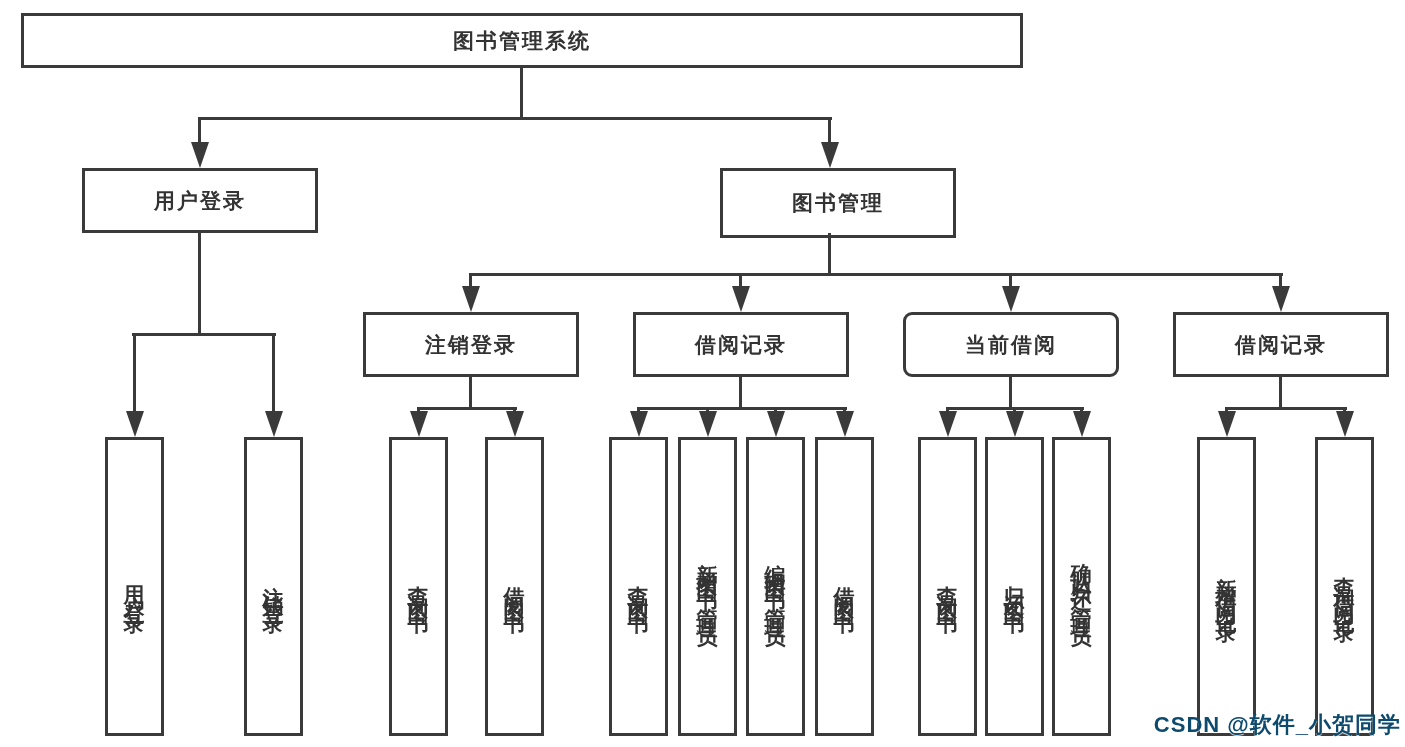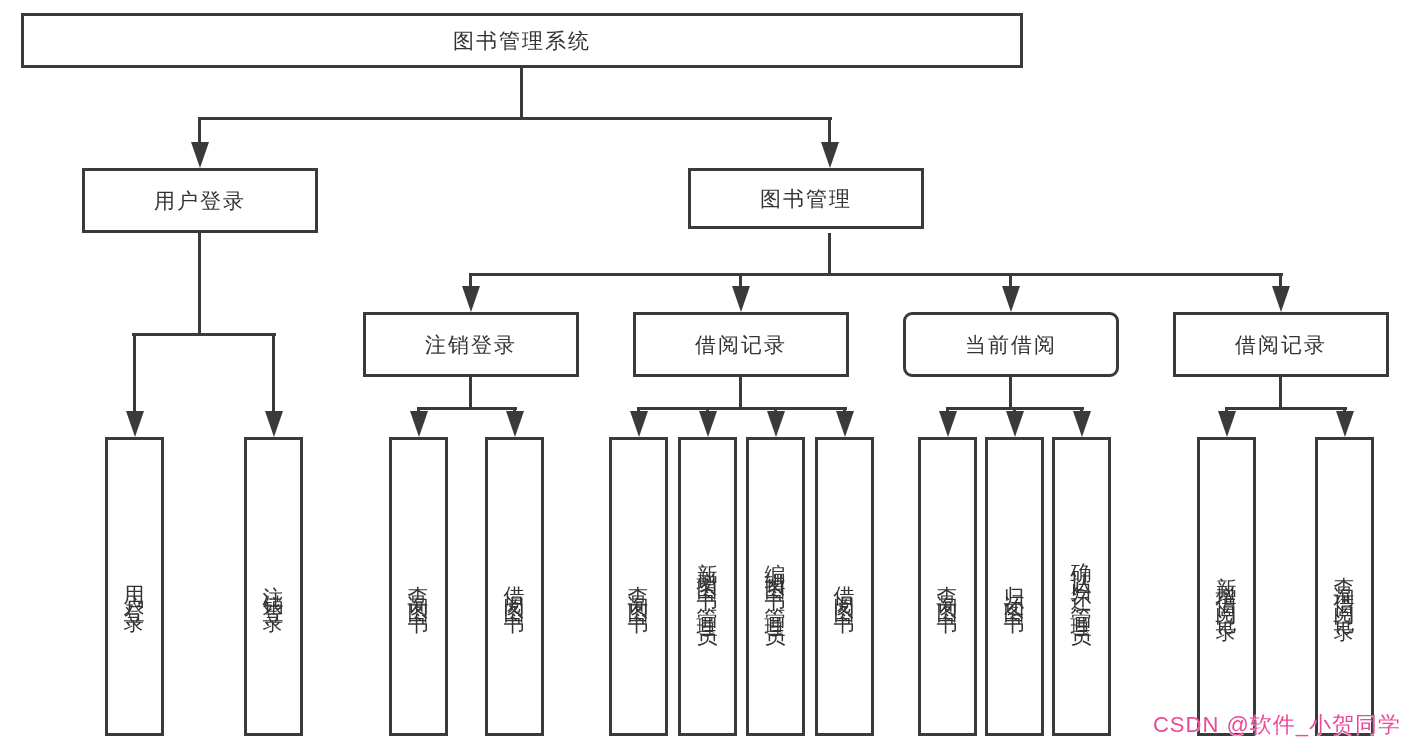--- a/index.html
+++ b/index.html
@@ -1,51 +1,51 @@
 <!DOCTYPE html>
 <html><head>
 <meta charset="utf-8">
 <style>
   html,body{margin:0;padding:0;background:#ffffff;}
   #stage{
     position:relative;width:1405px;height:747px;background:#ffffff;overflow:hidden;
-    font-family:"Liberation Sans","DejaVu Sans",sans-serif;color:#333333;
+    font-family:"Liberation Sans","DejaVu Sans",sans-serif;color:#333333;font-weight:bold;
   }
   .box{
     position:absolute;box-sizing:border-box;background:#ffffff;
     border:3px solid #3a3a3a;display:flex;align-items:center;justify-content:center;
     font-size:21px;letter-spacing:2px;color:#333333;
   }
   .vbox{
     position:absolute;box-sizing:border-box;background:#ffffff;
     border:3px solid #3a3a3a;display:flex;align-items:center;justify-content:center;
     writing-mode:vertical-rl;text-orientation:mixed;
     font-size:21px;letter-spacing:9px;line-height:53px;color:#333333;text-align:center;
   }
   .line{position:absolute;background:#3a3a3a;}
   .arrow{
     position:absolute;width:0;height:0;
     border-left:9px solid transparent;border-right:9px solid transparent;
     border-top:26px solid #3a3a3a;
   }
   .watermark{
     position:absolute;right:4px;top:710px;font-size:22px;letter-spacing:1px;
-    color:#ec4899;text-shadow:0 1px 1px rgba(255,255,255,0.9);white-space:nowrap;
+    color:#0c4a6e;text-shadow:0 1px 1px rgba(255,255,255,0.9);white-space:nowrap;
   }
 </style>
 </head>
 <body>
 
 <div id="stage">
 
   <div class="box" style="left:21px;top:13px;width:1002px;height:55px;">图书管理系统</div>
 
   <div class="box" style="left:82px;top:168px;width:236px;height:65px;">用户登录</div>
 
-  <div class="box" style="left:688px;top:168px;width:236px;height:61px;">图书管理</div>
+  <div class="box" style="left:720px;top:168px;width:236px;height:70px;">图书管理</div>
 
   <div class="box" style="left:363px;top:312px;width:216px;height:65px;">注销登录</div>
 
   <div class="box" style="left:633px;top:312px;width:216px;height:65px;">借阅记录</div>
 
   <div class="box" style="left:903px;top:312px;width:216px;height:65px;border-radius:9px;">当前借阅</div>
 
   <div class="box" style="left:1173px;top:312px;width:216px;height:65px;">借阅记录</div>
 
   <div class="vbox" style="left:105px;top:437px;width:59px;height:299px;">用户登录</div>

